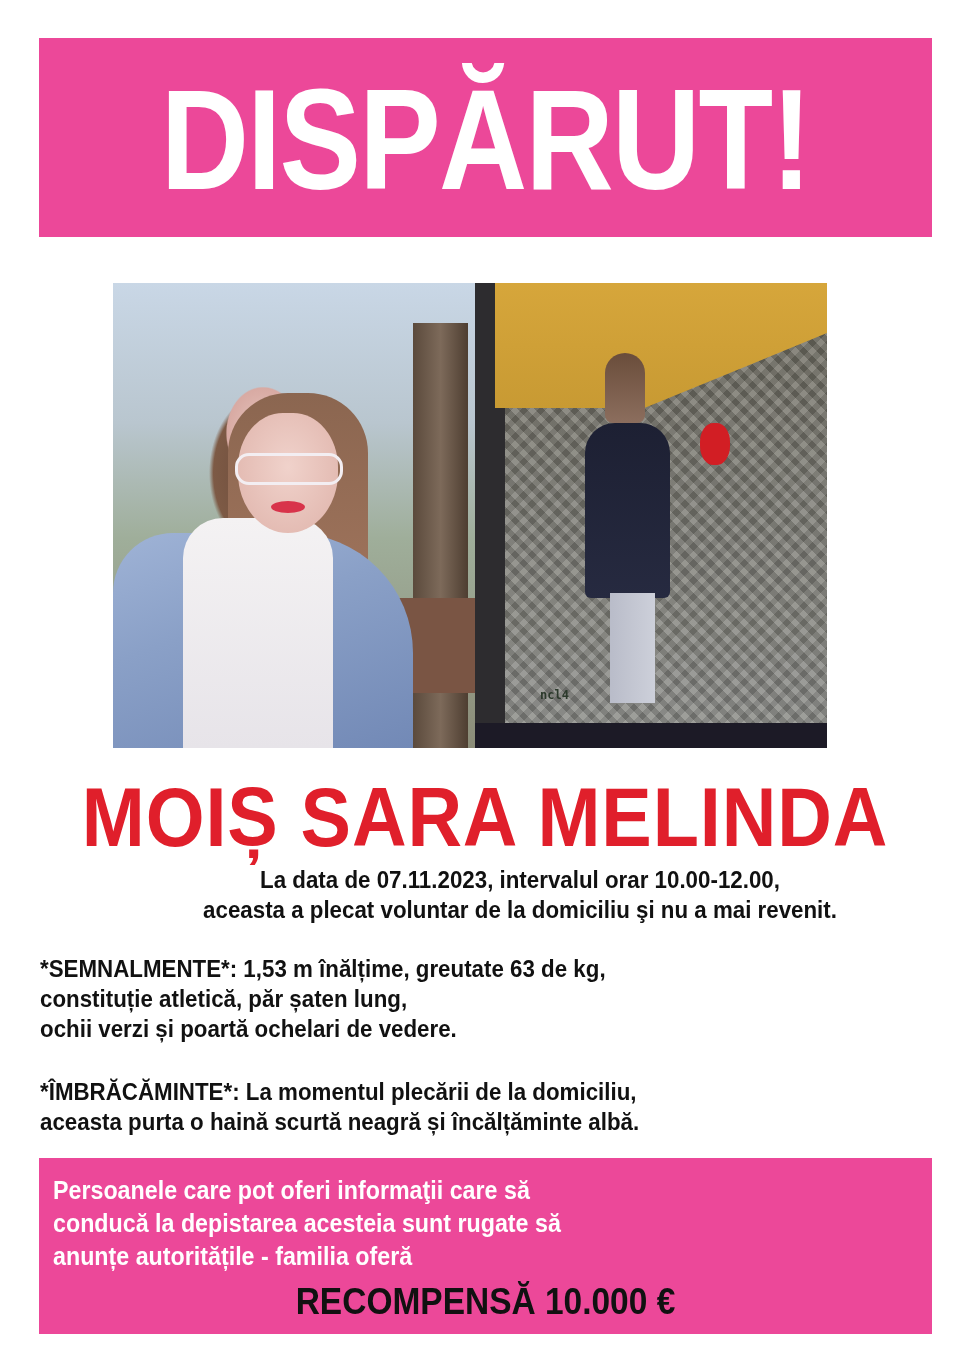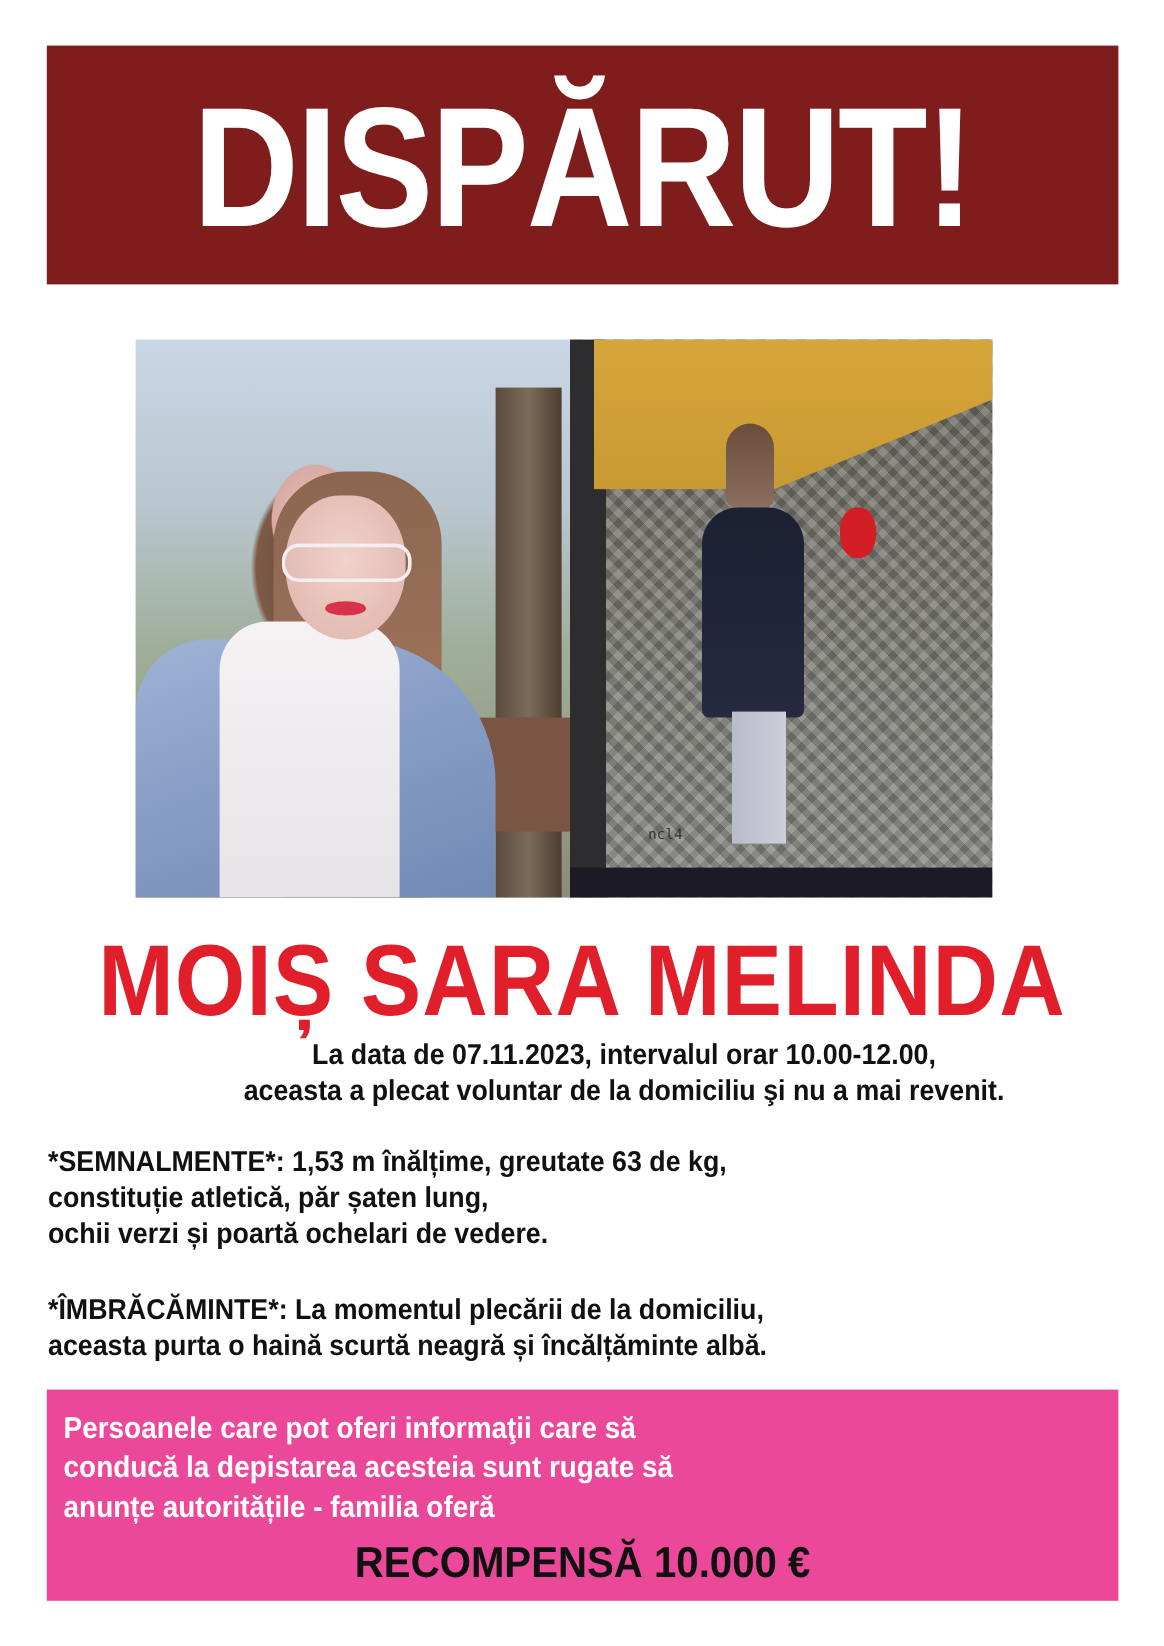--- a/index.html
+++ b/index.html
@@ -2,21 +2,21 @@
 <html><head>
   <meta charset="utf-8">
   <style>
     html, body { margin:0; padding:0; }
     body {
       width:970px; height:1372px; background:#ffffff; position:relative; overflow:hidden;
       font-family:"Liberation Sans", "DejaVu Sans", sans-serif;
     }
     .banner {
       position:absolute; left:39px; top:38px; width:893px; height:199px;
-      background:#7f1d1d; display:flex; align-items:center; justify-content:center;
+      background:#ec4899; display:flex; align-items:center; justify-content:center;
     }
     .banner-title {
       color:#ffffff; font-weight:bold; font-size:142px; letter-spacing:-2px;
       line-height:1; transform:scaleX(0.86); white-space:nowrap; margin-top:4px;
     }
     .photos {
       position:absolute; left:113px; top:283px; width:714px; height:465px; display:flex;
     }
     .photo { position:relative; height:100%; overflow:hidden; }
     .photo-left { width:362px;
@@ -40,20 +40,21 @@
       border:3px solid #f3eef2; border-radius:14px; box-sizing:border-box; }
     .photo-left .lips { position:absolute; left:158px; top:218px; width:34px; height:12px;
       background:#d8334a; border-radius:50%; }
     .photo-left .bench { position:absolute; left:285px; top:315px; width:77px; height:95px;
       background:#7a5544; }
     .photo-right { width:352px; margin-left:0;
       background:
         repeating-linear-gradient(45deg, rgba(255,255,255,0.10) 0 6px, rgba(0,0,0,0.12) 6px 12px),
         repeating-linear-gradient(-45deg, rgba(255,255,255,0.08) 0 6px, rgba(0,0,0,0.10) 6px 12px),
         linear-gradient(180deg,#6d6a5e 0%,#7b7a72 40%,#8b8c88 100%);
+      font-weight: bold;
     }
     .photo-right .awning { position:absolute; left:20px; top:0; width:332px; height:125px;
       background:linear-gradient(180deg,#d6a63b,#c89a33); clip-path:polygon(0 0,100% 0,100% 40%,45% 100%,0 100%); }
     .photo-right .shadow-left { position:absolute; left:0; top:0; width:30px; height:465px; background:#2d2c2f; }
     .photo-right .person-coat { position:absolute; left:110px; top:140px; width:85px; height:175px;
       background:linear-gradient(180deg,#1d2033,#262a40); border-radius:30px 30px 6px 6px; }
     .photo-right .person-head { position:absolute; left:130px; top:70px; width:40px; height:70px;
       background:linear-gradient(180deg,#6a4d3b,#8c6e5e); border-radius:20px 20px 8px 8px; }
     .photo-right .person-legs { position:absolute; left:135px; top:310px; width:45px; height:110px;
       background:linear-gradient(90deg,#b9bcc9,#cdd0da); }

